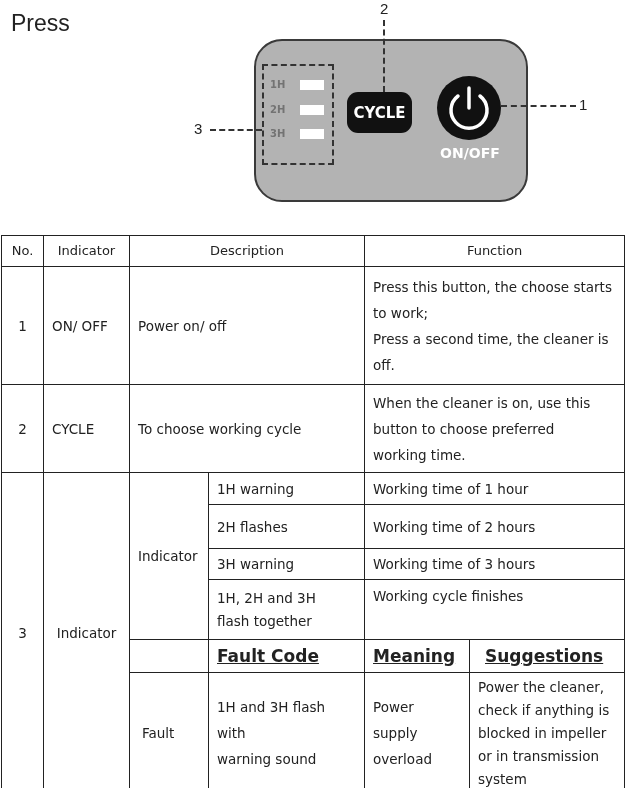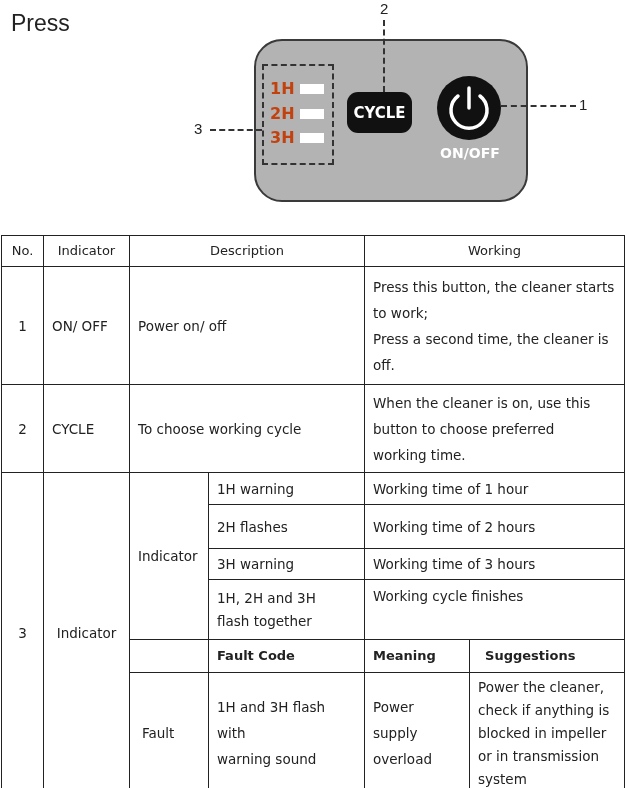--- a/index.html
+++ b/index.html
@@ -5,38 +5,38 @@
   html, body { margin: 0; padding: 0; background: #ffffff; }
   body { width: 628px; height: 788px; position: relative; overflow: hidden;
          font-family: "Liberation Sans", "DejaVu Sans", sans-serif; color: #222; }
   .panel-title { position: absolute; left: 11px; top: 10px; font-size: 23px; color: #222; }
   .panel-fig { position: absolute; left: 0; top: 0; width: 628px; height: 220px; }
   .panel-body { position: absolute; left: 254px; top: 39px; width: 274px; height: 163px;
                 background: #b3b3b3; border: 2px solid #3a3a3a; border-radius: 28px; box-sizing: border-box; }
   .led-box { position: absolute; left: 262px; top: 64px; width: 72px; height: 101px;
              border: 2px dashed #333; box-sizing: border-box; }
   .led-row { position: absolute; left: 270px; display: flex; align-items: center; }
-  .led-label { color: #c2410c; font-weight: bold; font-size: 16px; width: 30px; font-family: "DejaVu Sans", sans-serif; }
+  .led-label { color: #737373; font-weight: bold; font-size: 10px; width: 30px; font-family: "DejaVu Sans", sans-serif; }
   .led-bar { width: 24px; height: 10px; background: #fff; }
   .cycle-btn { position: absolute; left: 347px; top: 92px; width: 65px; height: 41px; background: #111;
                border-radius: 11px; color: #fff; font-weight: bold; font-size: 15px;
                display: flex; align-items: center; justify-content: center; font-family: "DejaVu Sans", sans-serif; }
   .power-btn { position: absolute; left: 437px; top: 76px; width: 64px; height: 64px; border-radius: 50%; background: #111; }
   .onoff-label { position: absolute; left: 438px; top: 145px; width: 64px; text-align: center; color: #fff;
                  font-weight: bold; font-size: 14px; font-family: "DejaVu Sans", sans-serif; }
   .callout-num { position: absolute; font-size: 15px; color: #222; }
   .dash-h { position: absolute; height: 0; border-top: 2px dashed #333; }
   .dash-v { position: absolute; width: 0; border-left: 2px dashed #333; }
 
   table.spec { position: absolute; left: 1px; top: 235px; border-collapse: collapse; width: 623px;
                font-family: "DejaVu Sans", sans-serif; font-size: 13.5px; color: #222; table-layout: fixed; }
   table.spec td, table.spec th { border: 1.5px solid #222; padding: 0 8px; vertical-align: middle; line-height: 26px; }
   table.spec th { font-weight: normal; height: 30px; text-align: center; font-size: 13px; }
   .c { text-align: center; }
-  .b { font-weight: bold; font-size: 13px; }
+  .b { font-weight: bold; font-size: 17px; text-decoration: underline; }
   .top { vertical-align: top !important; padding-top: 3px !important; }
   .sugg { line-height: 23px !important; }
 </style>
 </head>
 <body>
 
 <div class="panel-title">Press</div>
 
 <div class="panel-fig">
   <div class="panel-body"></div>
@@ -82,28 +82,28 @@
       <col style="width:79px">
       <col style="width:156px">
       <col style="width:105px">
       <col style="width:155px">
   </colgroup>
   <tbody>
       <tr>
     <th>No.</th>
     <th>Indicator</th>
     <th colspan="2">Description</th>
-    <th colspan="2">Working</th>
+    <th colspan="2">Function</th>
   </tr>
   <tr style="height:118px">
     <td class="c">1</td>
     <td>ON/ OFF</td>
     <td colspan="2">Power on/ off</td>
     <td colspan="2">
-      <div>Press this button, the cleaner starts</div>
+      <div>Press this button, the choose starts</div>
       <div>to work;</div>
       <div>Press a second time, the cleaner is</div>
       <div>off.</div>
     </td>
   </tr>
   <tr style="height:88px">
     <td class="c">2</td>
     <td>CYCLE</td>
     <td colspan="2">To choose working cycle</td>
     <td colspan="2">

